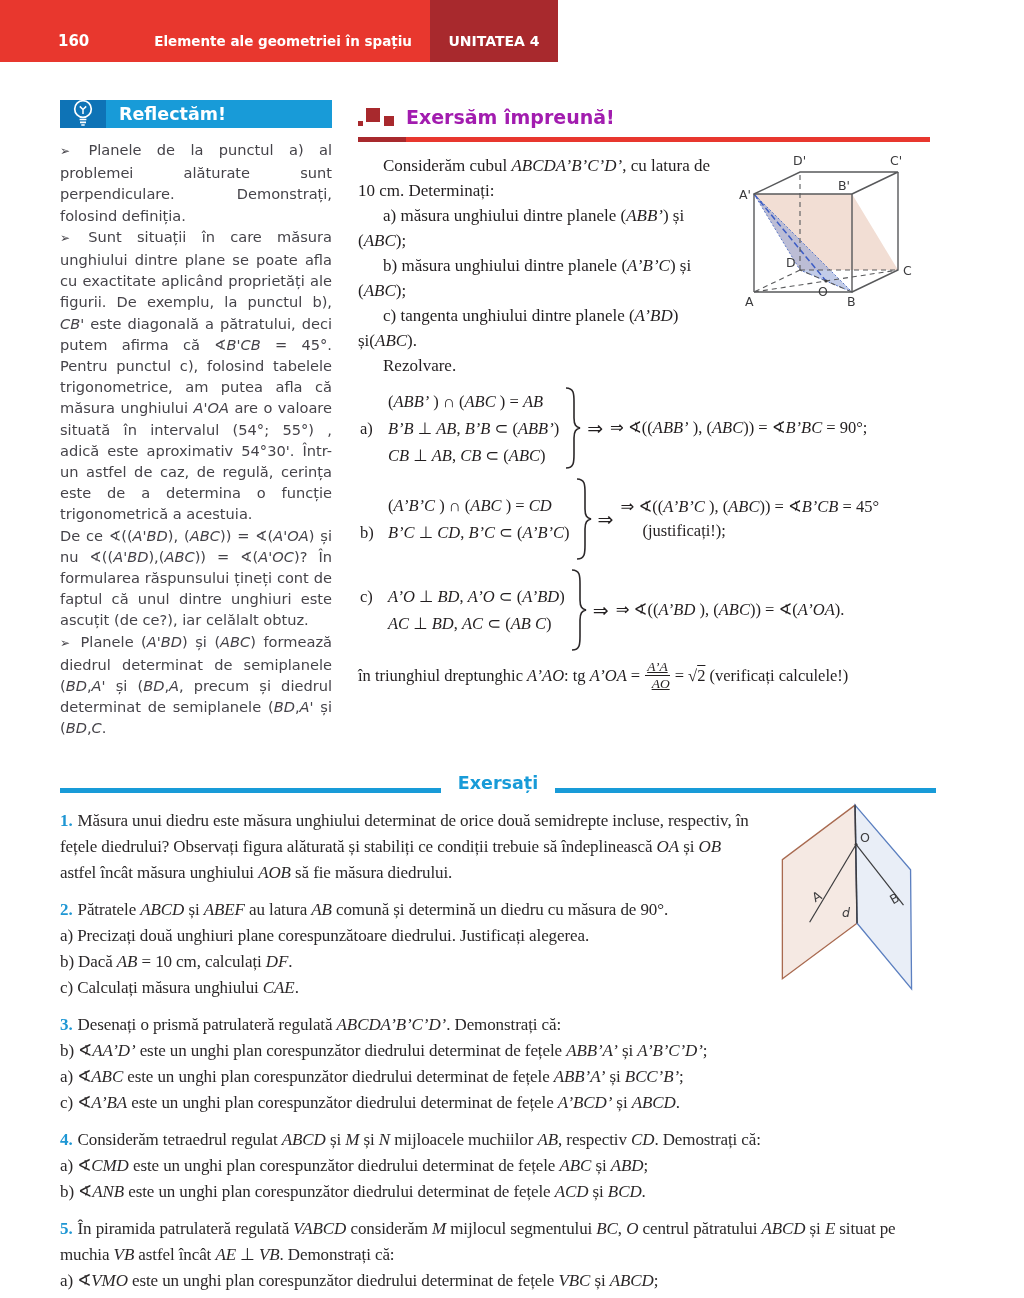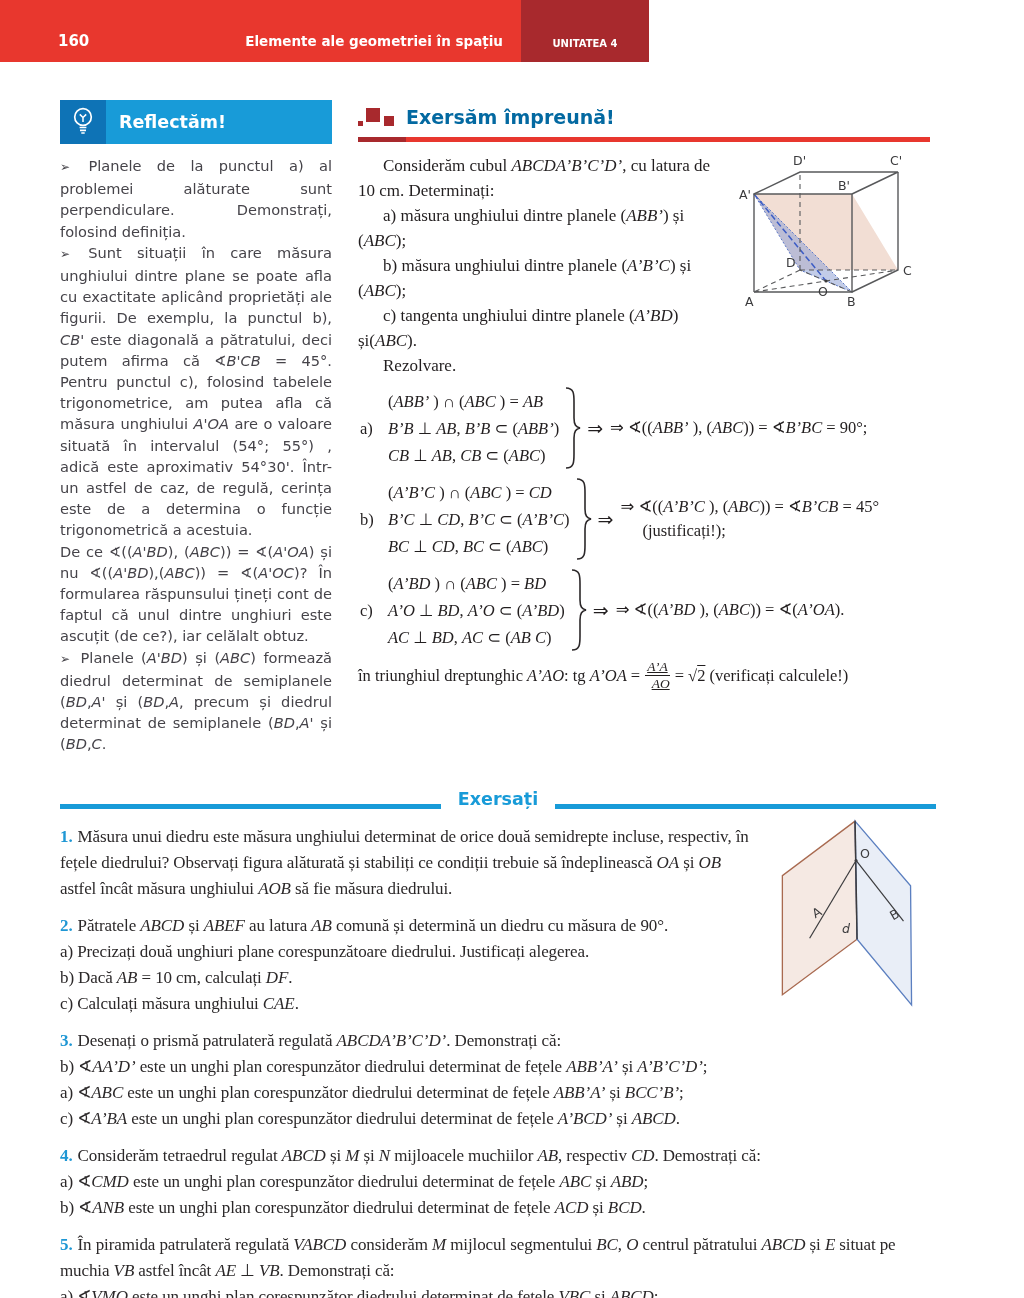--- a/index.html
+++ b/index.html
@@ -1,45 +1,45 @@
 <!DOCTYPE html>
 <html lang="ro"><head>
 <meta charset="utf-8">
 <style>
   * { margin:0; padding:0; box-sizing:border-box; }
   body { width:1024px; height:1298px; background:#ffffff; font-family:"Liberation Serif", serif; }
   .page { position:relative; width:1024px; height:1298px; overflow:hidden; }
 
   
-  .topbar { position:absolute; left:0; top:0; width:649px; height:62px; background:#e8372e;
+  .topbar { position:absolute; left:0; top:0; width:558px; height:62px; background:#e8372e;
             display:flex; align-items:flex-end; color:#fff; font-family:"DejaVu Sans", sans-serif; }
   .pagenum { font-weight:bold; font-size:15px; margin:0 0 12px 58px; }
   .sectitle { font-weight:bold; font-size:13.5px; margin-left:auto; margin-right:18px; margin-bottom:13px; }
   .unitbadge { width:128px; align-self:stretch; background:#a8292d; display:flex; align-items:flex-end;
-               justify-content:center; padding-bottom:13px; font-weight:bold; font-size:10px; }
+               justify-content:center; padding-bottom:13px; font-weight:bold; font-size:14px; }
 
   
   .content { position:absolute; left:60px; top:100px; width:876px; }
   .columns { display:flex; gap:26px; }
   .leftcol { width:272px; flex:none; }
   .rightcol { width:578px; flex:none; }
 
   
-  .reflect-head { display:flex; height:44px; }
+  .reflect-head { display:flex; height:28px; }
   .reflect-icon-box { width:46px; background:#0e73b6; display:flex; align-items:center; justify-content:center; }
   .reflect-bar { flex:1; background:#189bd8; display:flex; align-items:center; }
   .reflect-title { color:#fff; font-family:"DejaVu Sans", sans-serif; font-weight:bold; font-size:17.5px; margin-left:13px; }
   .reflect-body { margin-top:11px; font-family:"DejaVu Sans", sans-serif; font-size:14.6px; line-height:21.2px;
                   color:#454349; text-align:justify; }
   .reflect-body p { margin:0; }
   .bullet { font-size:12px; margin-right:3px; }
 
   
   .exersam-head { display:flex; align-items:center; height:34px; }
-  .exersam-title { color:#0369a1; font-family:"DejaVu Sans", sans-serif; font-weight:bold; font-size:19px; margin-left:10px; }
+  .exersam-title { color:#a21caf; font-family:"DejaVu Sans", sans-serif; font-weight:bold; font-size:19px; margin-left:10px; }
   .rule { margin-top:3px; height:5px; background:#e8372e; position:relative; width:572px; }
   .rule .dark { position:absolute; left:0; top:0; height:5px; width:48px; background:#a8292d; }
 
   .exersam-body { margin-top:11px; font-size:17px; line-height:25px; color:#221e1f; }
   .exersam-body p { margin:0; }
   .exersam-body p.ind { text-indent:25px; }
   .rezolvare { text-indent:25px; }
 
   .cube-fig { float:right; width:206px; margin:-5px -8px 6px 8px; }
 
@@ -188,38 +188,30 @@
             <div class="step">
               <div class="mlines">
                 <div class="mrow">
                     <span class="mlabel"></span>
                     <span class="mline">(<i>A’B’C</i> ) ∩ (<i>ABC</i> ) = <i>CD</i></span>
                   </div>
                 <div class="mrow">
                     <span class="mlabel">b)</span>
                     <span class="mline"><i>B’C</i> ⊥ <i>CD</i>, <i>B’C</i> ⊂ (<i>A’B’C</i>)</span>
                   </div>
-                <div class="mrow">
-                    <span class="mlabel"></span>
-                    <span class="mline"><i>BC</i> ⊥ <i>CD</i>, <i>BC</i> ⊂ (<i>ABC</i>)</span>
-                  </div>
               </div>
               <svg class="brace" width="18" height="84" viewBox="0 0 18 84">
                   <path d="M3,2 C11,2 11,8 11,16 L11,32 C11,39 13,41 17,42 C13,43 11,45 11,52 L11,68 C11,76 11,82 3,82" fill="none" stroke="#2c282a" stroke-width="1.6"></path>
                 </svg>
               <span class="arrow">⇒</span>
               <div class="concl"><span>⇒ ∢((<i>A’B’C</i> ), (<i>ABC</i>)) = ∢<i>B’CB</i> = 45°</span><span class="note">(justificați!);</span></div>
             </div>
 
             <div class="step">
               <div class="mlines">
-                <div class="mrow">
-                    <span class="mlabel"></span>
-                    <span class="mline">(<i>A’BD</i> ) ∩ (<i>ABC</i> ) = <i>BD</i></span>
-                  </div>
                 <div class="mrow">
                     <span class="mlabel">c)</span>
                     <span class="mline"><i>A’O</i> ⊥ <i>BD</i>, <i>A’O</i> ⊂ (<i>A’BD</i>)</span>
                   </div>
                 <div class="mrow">
                     <span class="mlabel"></span>
                     <span class="mline"><i>AC</i> ⊥ <i>BD</i>, <i>AC</i> ⊂ (<i>AB C</i>)</span>
                   </div>
               </div>
               <svg class="brace" width="18" height="84" viewBox="0 0 18 84">

